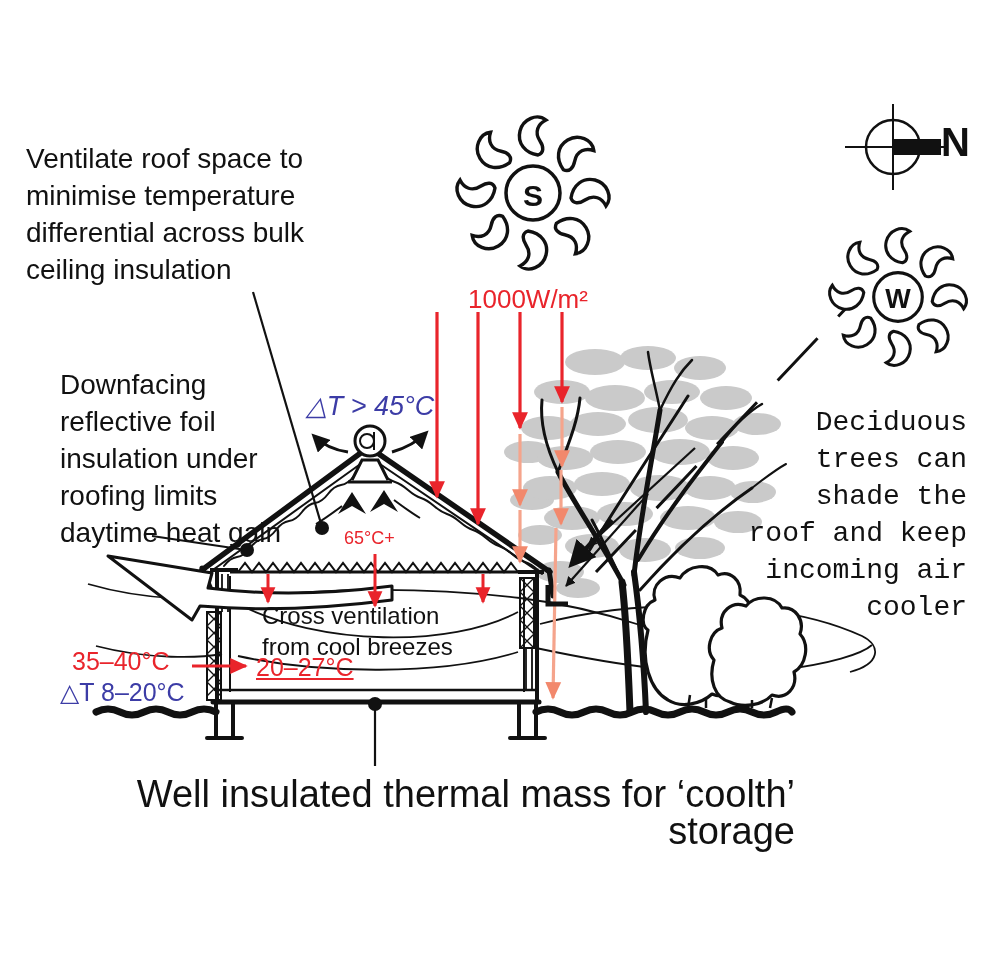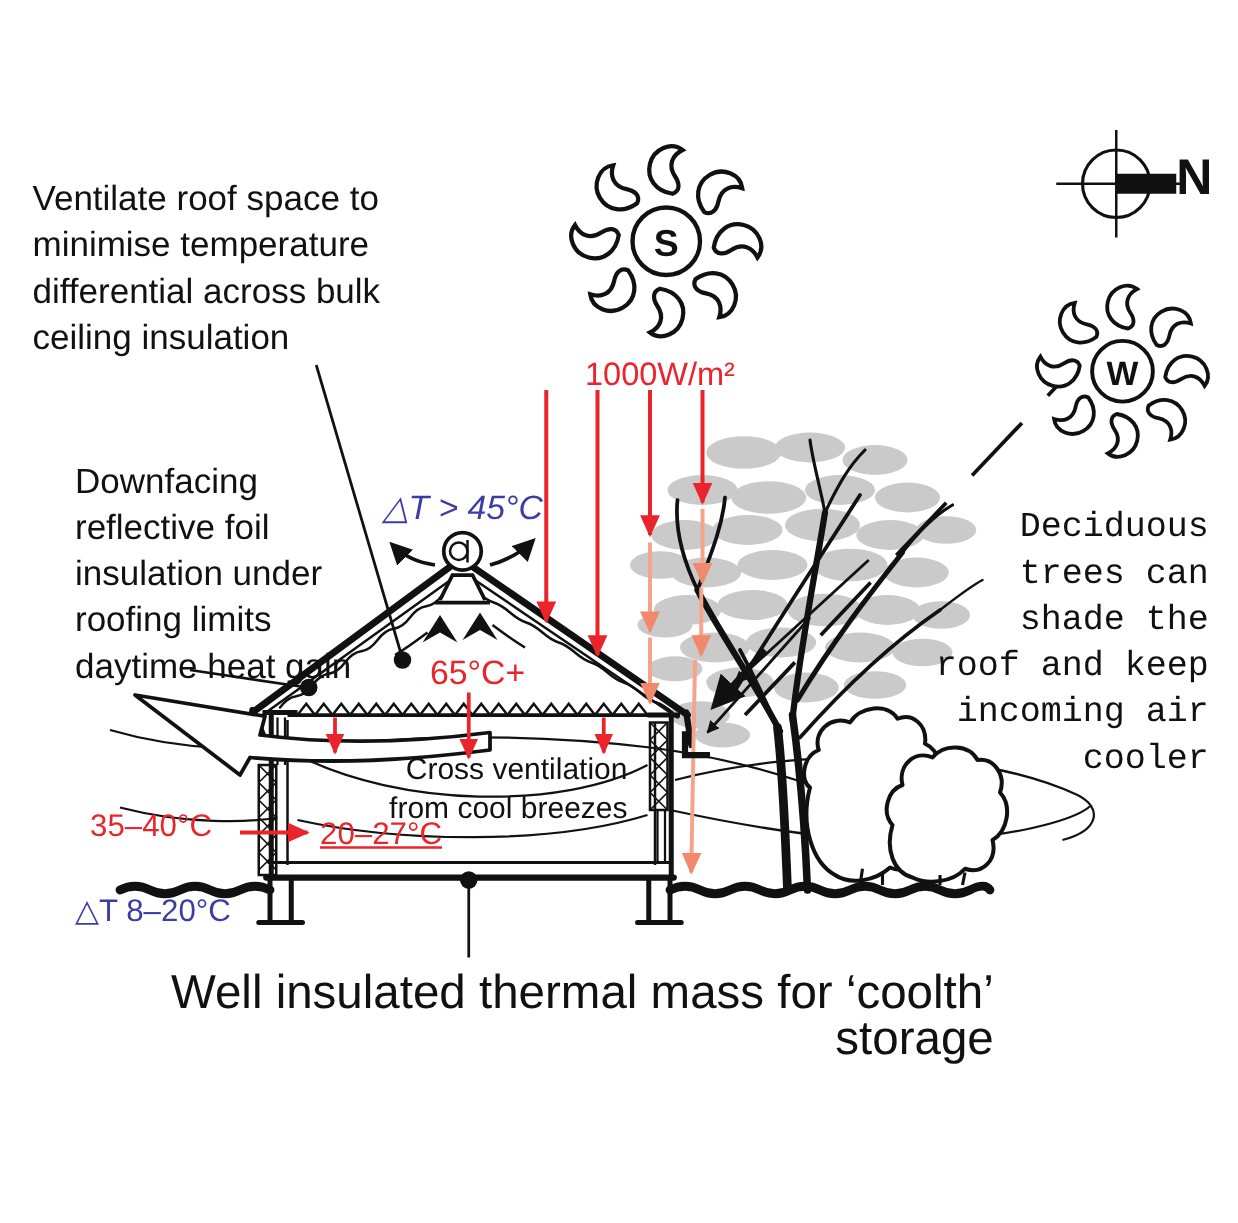--- a/index.html
+++ b/index.html
@@ -10,24 +10,24 @@
   .canvas{position:relative;width:990px;height:978px;background:#fff;overflow:hidden;
           font-family:"Liberation Sans",sans-serif;color:var(--ink);}
   .canvas svg{position:absolute;left:0;top:0;}
   .label{position:absolute;white-space:pre-line;line-height:37px;font-size:28px;color:var(--ink);}
   .red{color:var(--red);}
   .blue{color:var(--blue);}
   .lab-ventilate{left:26px;top:140px;}
   .lab-downfacing{left:24px;top:366px;margin-left:36px;}
   .lab-deltaroof{left:306px;top:388px;font-size:27px;font-style:italic;}
   .lab-irradiance{left:447px;top:281px;font-size:26px;margin-left:21px;}
-  .lab-rooftemp{left:344px;top:520px;font-size:27px;}
-  .lab-crossvent{left:262px;top:600px;width:240px;text-align:right;font-size:24px;line-height:31px;}
+  .lab-rooftemp{left:344px;top:520px;font-size:18px;}
+  .lab-crossvent{left:262px;top:600px;width:240px;text-align:left;font-size:24px;line-height:31px;}
   .lab-outdoor{left:72px;top:646px;font-size:25px;line-height:30px;}
-  .lab-deltawall{left:60px;top:677px;font-size:25px;line-height:30px;margin-top:37px;}
+  .lab-deltawall{left:60px;top:677px;font-size:25px;line-height:30px;}
   .lab-indoor{left:256px;top:652px;font-size:25px;line-height:30px;text-decoration:underline;}
   .lab-thermal{left:95px;top:776px;width:700px;text-align:right;font-size:38px;}
   .lab-deciduous{right:23px;top:404px;text-align:right;line-height:37px;font-family:Liberation Mono, monospace;}
   .lab-north{left:941px;top:124px;font-size:40px;font-weight:bold;}
   .sun-letter{font-family:"Liberation Sans",sans-serif;font-size:30px;font-weight:bold;fill:var(--ink);}
   .stroke-ink{stroke:var(--ink);fill:none;}
   .sRed{stroke:var(--red);fill:none;}
   .sSalmon{stroke:var(--salmon);fill:none;}
 </style>
 </head>

